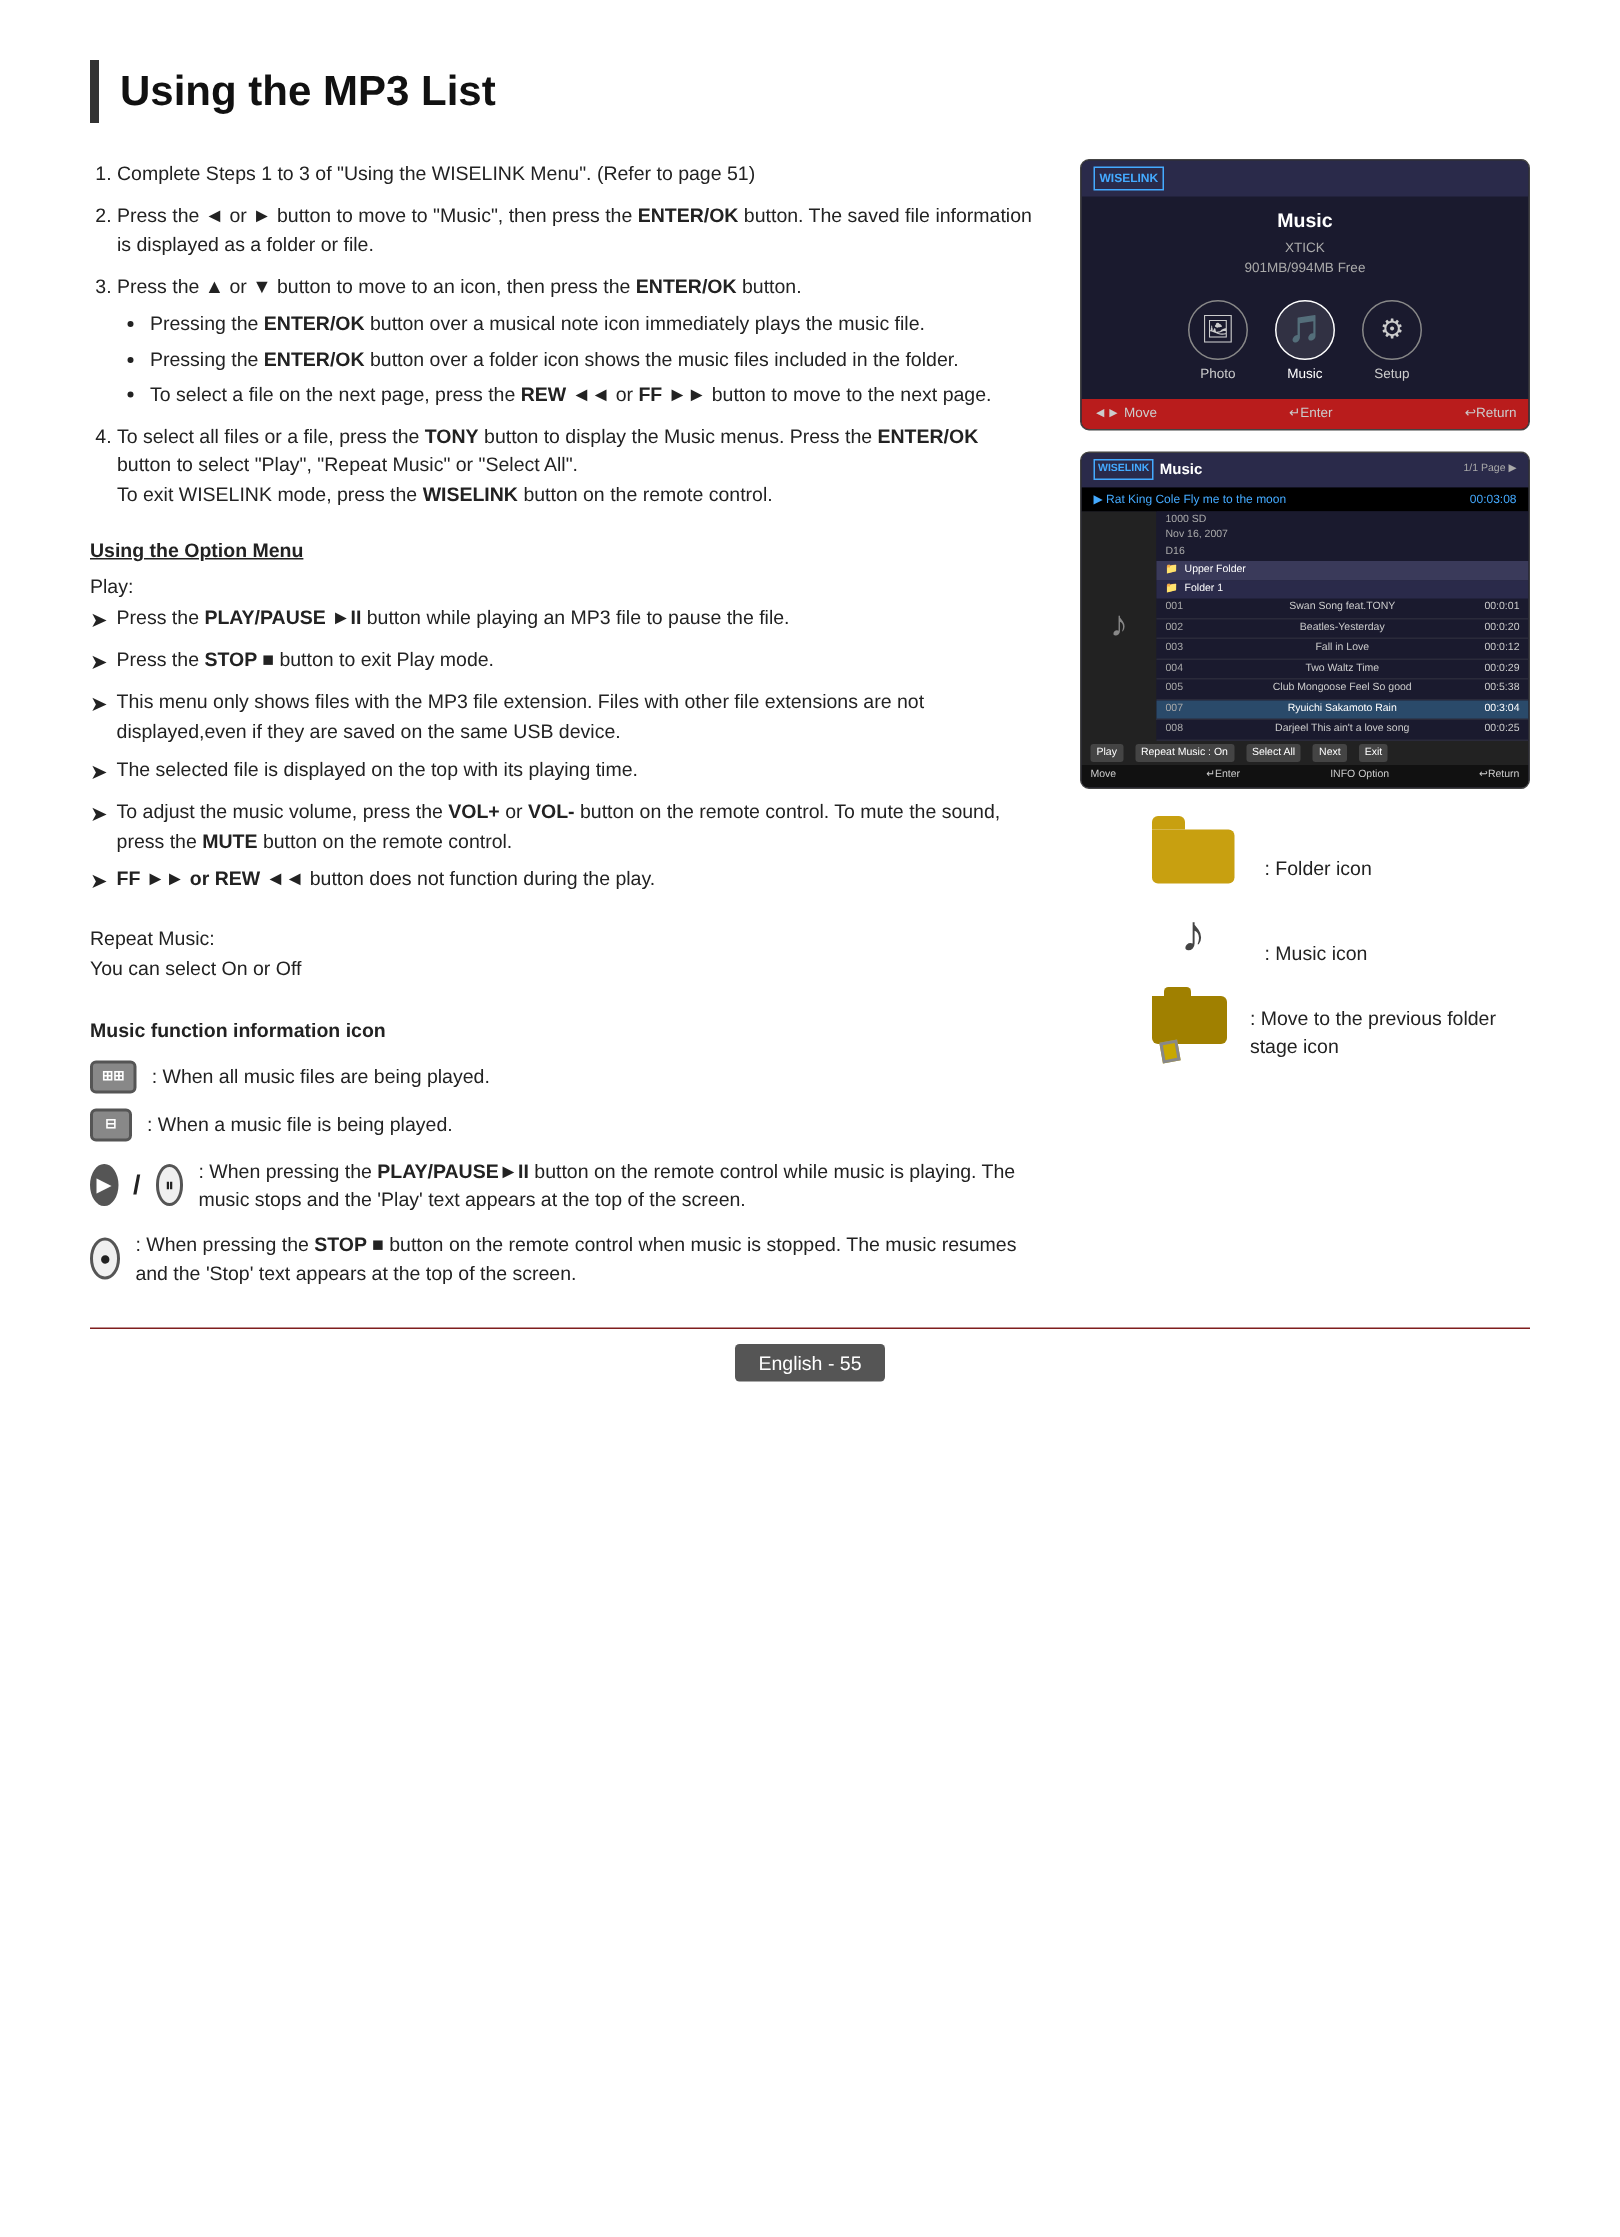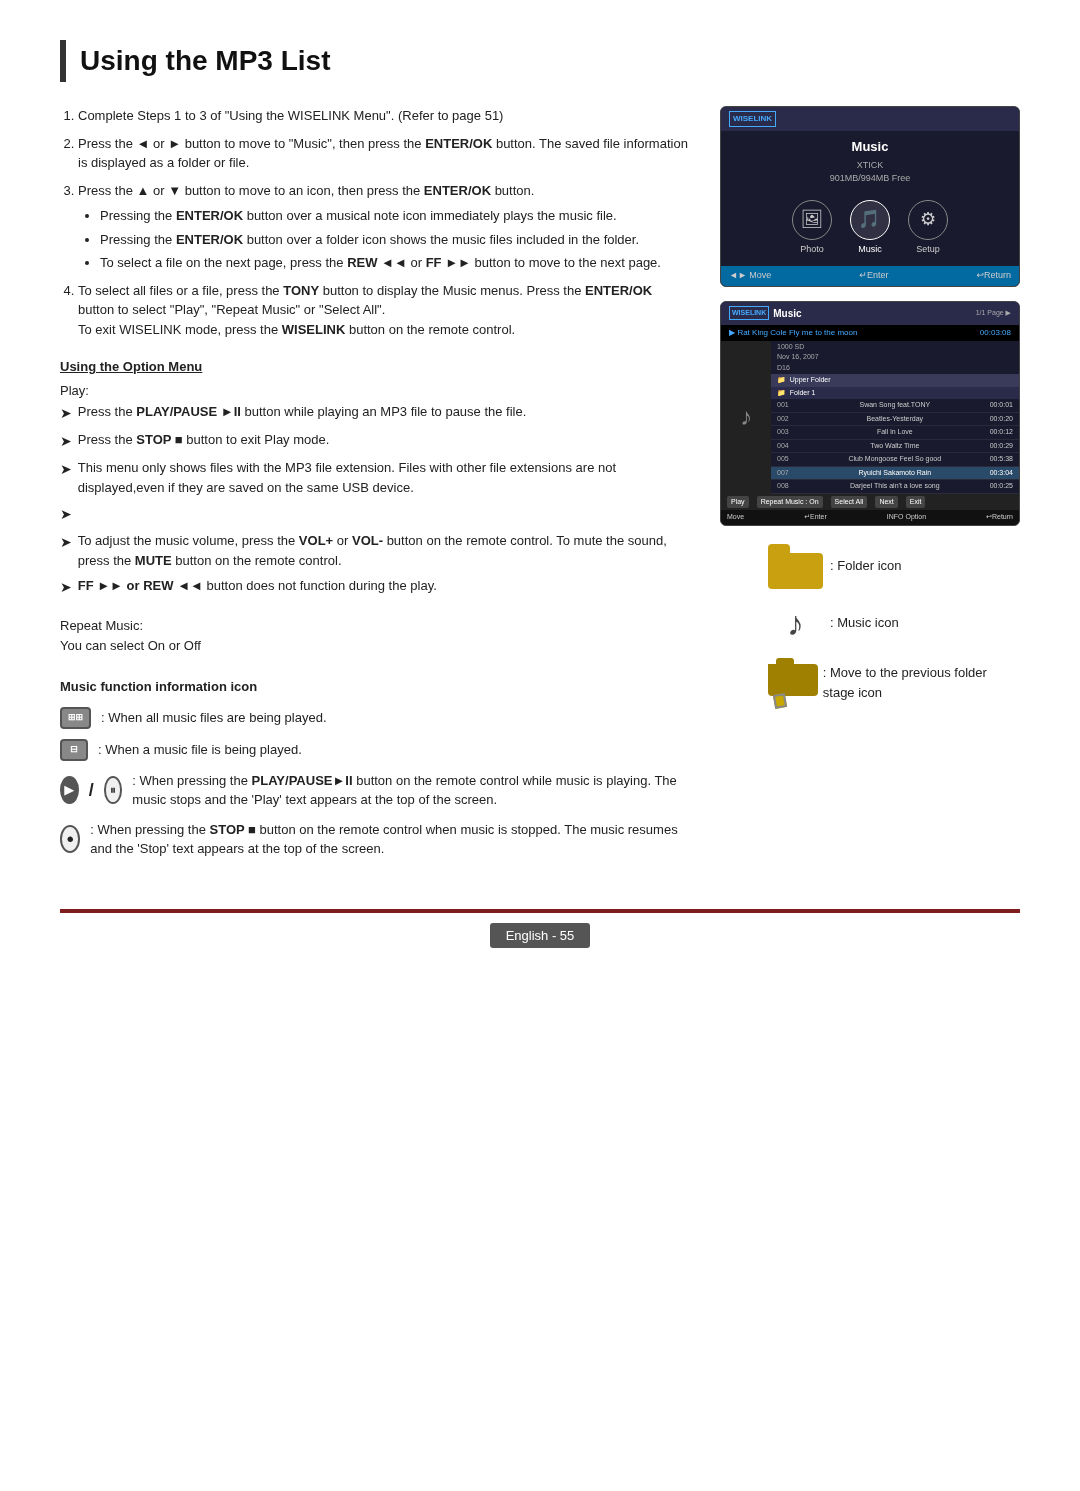--- a/index.html
+++ b/index.html
@@ -225,21 +225,21 @@
       color: #ccc;
       font-size: 9px;
     }
 
     .ui-icon-selected {
       border-color: #fff;
       background: rgba(255,255,255,0.1);
     }
 
     .ui-nav-bar {
-      background: #0369a1;
+      background: #b91c1c;
       color: #ccc;
       font-size: 9px;
       display: flex;
       justify-content: space-between;
       padding: 3px 8px;
     }
 
     
     .music-screen {
       background: #1a1a2e;
@@ -355,31 +355,31 @@
       color: #ccc;
       font-size: 7px;
       display: flex;
       justify-content: space-between;
       padding: 2px 6px;
     }
 
     
     .icon-explain {
       display: flex;
-      align-items: center;
-      gap: 7px;
+      align-items: flex-end;
+      gap: 20px;
       margin-bottom: 12px;
       padding-left: 48px;
     }
 
     .page-footer {
       text-align: center;
-      margin-top: 40px;
+      margin-top: 16px;
       padding-top: 10px;
-      border-top: 4px solid #7f1d1d;
+      border-top: 1px solid #7f1d1d;
     }
 
     .footer-badge {
       display: inline-block;
       background: #555;
       color: #fff;
       padding: 3px 16px;
       border-radius: 3px;
       font-size: 13px;
     }
@@ -430,20 +430,21 @@
     <div class="arrow-item">
       <span class="arrow-sym">➤</span>
       <span>Press the <span class="bold">STOP ■</span> button to exit Play mode.</span>
     </div>
     <div class="arrow-item">
       <span class="arrow-sym">➤</span>
       <span>This menu only shows files with the MP3 file extension. Files with other file extensions are not displayed,even if they are saved on the same USB device.</span>
     </div>
     <div class="arrow-item">
       <span class="arrow-sym">➤</span>
+      <span>The selected file is displayed on the top with its playing time.</span>
     </div>
     <div class="arrow-item">
       <span class="arrow-sym">➤</span>
       <span>To adjust the music volume, press the <span class="bold">VOL+</span> or <span class="bold">VOL-</span> button on the remote control. To mute the sound, press the <span class="bold">MUTE</span> button on the remote control.</span>
     </div>
     <div class="arrow-item">
       <span class="arrow-sym">➤</span>
       <span><span class="bold">FF ►► or REW ◄◄</span> button does not function during the play.</span>
     </div>
 

